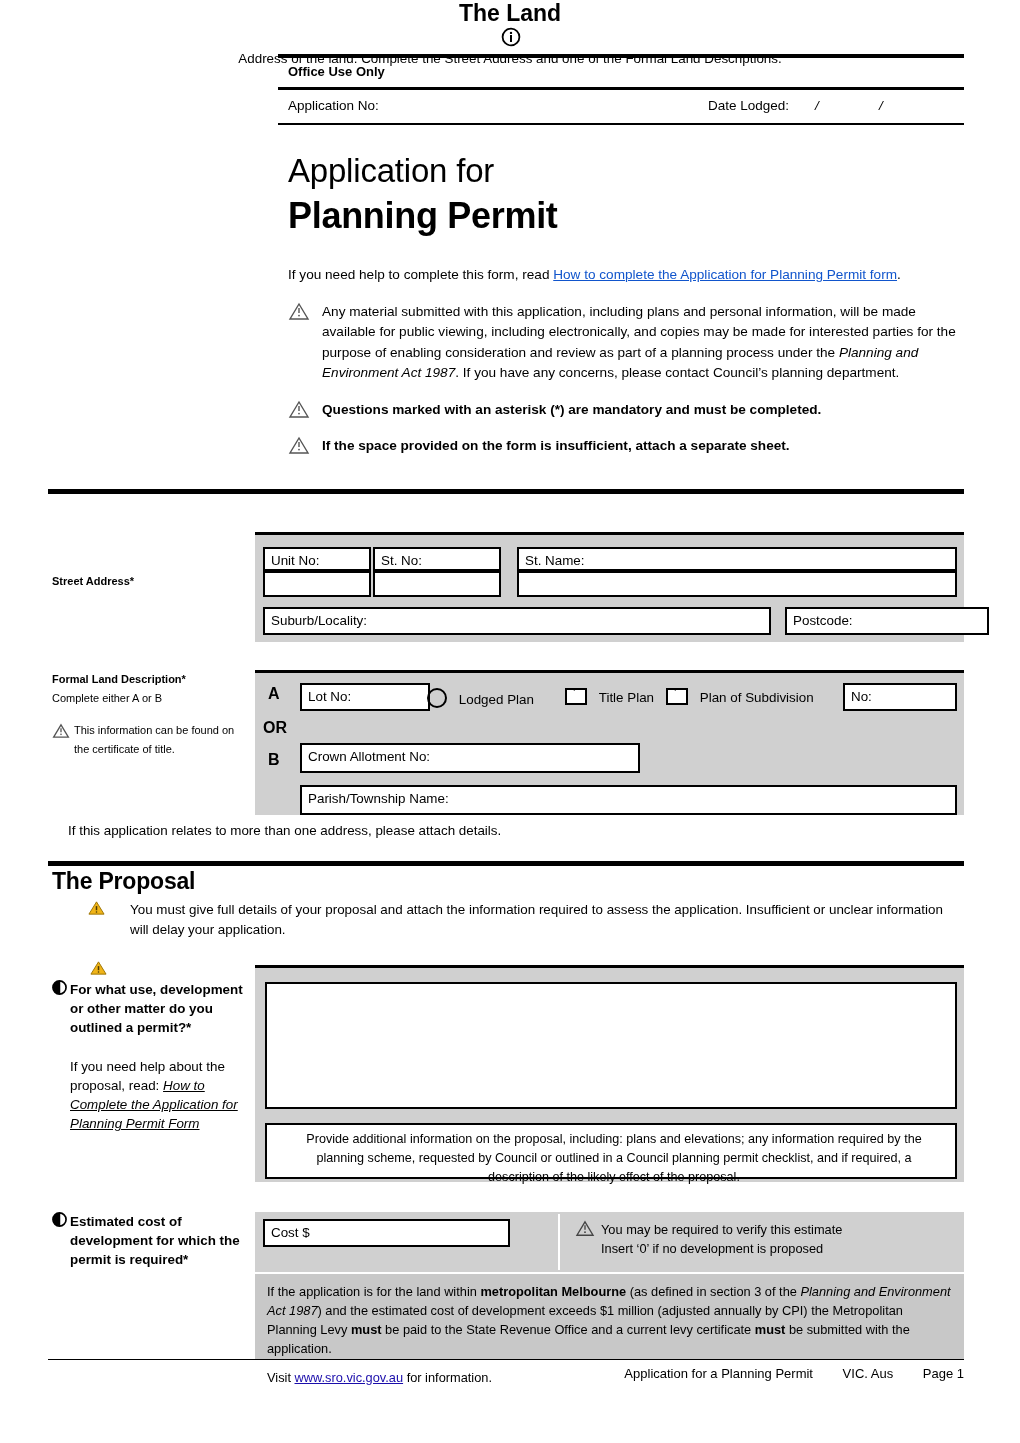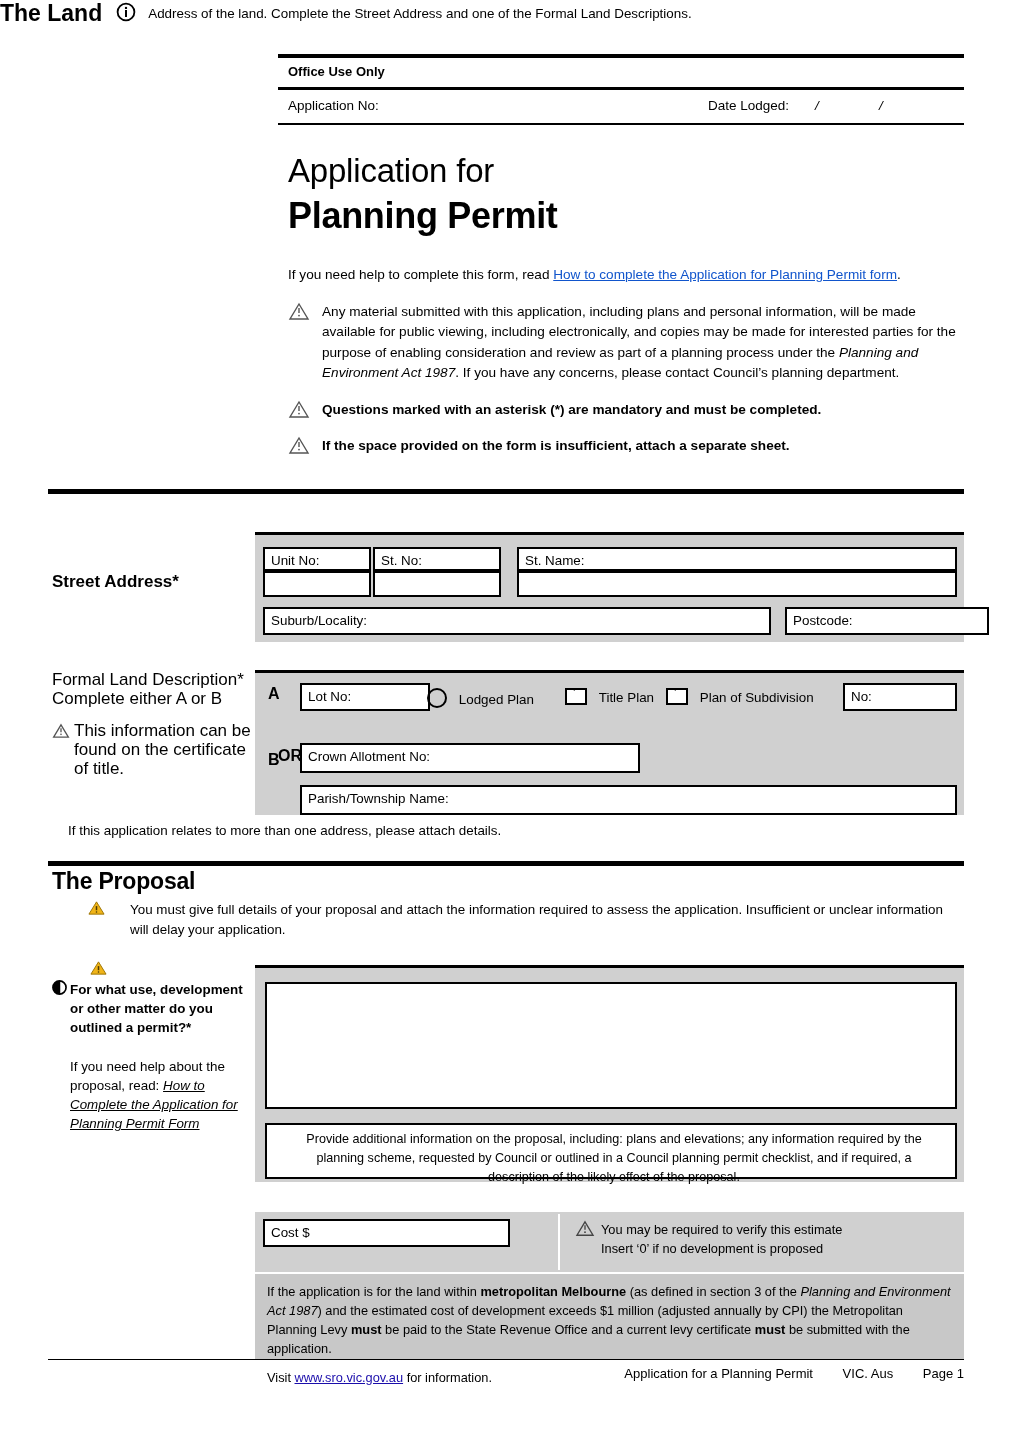--- a/index.html
+++ b/index.html
@@ -42,30 +42,30 @@
   .mt-c { margin-top:16px; }
   em { font-style:italic; }
 
   .tri-gray svg { display:block; }
   .tri-yellow svg { display:block; }
 
   
   .sec-rule { position:absolute; left:48px; width:916px; border-top:5px solid #000; }
   .sec-head { position:absolute; font-size:23px; font-weight:bold; letter-spacing:-0.2px; }
 
-  .land-head { left:52px; top:515px; display:flex; align-items:center; }
+  .land-head { left:52px; top:515px; display:flex; align-items:center;flex-direction:column; }
   .land-head .hd { font-size:23px; font-weight:bold; }
   .land-head .ico { margin:0 12px 0 14px; }
   .land-head .sub { font-size:13.4px; font-weight:normal; letter-spacing:0; }
 
   
   .gbox { position:absolute; background:#d0d0d0; border-top:3px solid #000; }
   .cell { background:#fff; border:2.5px solid #000; font-size:13.4px; padding:4px 6px; position:absolute; }
 
-  .sidelabel { position:absolute; font-size:17px; line-height:19px; }
+  .sidelabel { position:absolute; font-size:11px; line-height:19px; }
 
   .abox { position:absolute; font-size:16px; font-weight:bold; }
 
   .ellipse { width:20px; height:20px; border:2.5px solid #000; border-radius:50%; display:inline-block; vertical-align:-4px; }
   .sqbox { width:22px; height:17px; border:2.5px solid #000; display:inline-block; vertical-align:-3px; position:relative; background:#fff;}
   .sqbox:after{ content:"'"; position:absolute; left:6px; top:-5px; font-size:13px; }
 
   .plainline { position:absolute; font-size:13.4px; }
 
   
@@ -174,37 +174,37 @@
     <div class="cell" style="left:262px; top:12px; width:440px; height:24px;">St. Name:</div>
     <div class="cell" style="left:262px; top:36px; width:440px; height:26px;"></div>
 
     <div class="cell" style="left:8px; top:72px; width:508px; height:28px;">Suburb/Locality:</div>
     <div class="cell" style="left:530px; top:72px; width:204px; height:28px;">Postcode:</div>
   </div>
 
   <div class="sidelabel" style="left:52px; top:572px; width:190px; font-weight:bold;">Street Address*</div>
 
   <div class="sidelabel" style="left:52px; top:670px; width:200px;">
-    <div style="font-weight:normal;">Formal Land Description*</div>
+    <div style="font-weight:bold;">Formal Land Description*</div>
     <div>Complete either A or B</div>
     <div style="display:flex; margin-top:13px;">
       <div style="flex:0 0 22px; padding-top:2px;">
         <svg width="18" height="16" viewBox="0 0 22 19">
             <polygon points="11,2 20,17 2,17" fill="none" stroke="#555" stroke-width="1.6"></polygon>
             <line x1="11" y1="6" x2="11" y2="11" stroke="#555" stroke-width="1.6"></line>
             <circle cx="11" cy="13.6" r="1" fill="#555"></circle>
           </svg>
       </div>
       <div style="flex:1">This information can be found on the certificate of title.</div>
     </div>
   </div>
 
   <div class="gbox" style="left:255px; top:670px; width:709px; height:145px;">
     <div class="abox" style="left:13px; top:12px;">A</div>
-    <div class="abox" style="left:23px; top:46px;margin-top:28px;">OR</div>
+    <div class="abox" style="left:8px; top:46px;">OR</div>
     <div class="abox" style="left:13px; top:78px;">B</div>
 
     <div class="cell" style="left:45px; top:10px; width:130px; height:28px;">Lot No:</div>
 
     <div style="position:absolute; left:172px; top:15px; font-size:13.4px;">
       <span class="ellipse"></span>
       <span style="margin-left:8px;">Lodged Plan</span>
     </div>
 
     <div style="position:absolute; left:310px; top:15px; font-size:13.4px;">
@@ -267,20 +267,36 @@
     </div>
   </div>
 
   <div class="gbox" style="left:255px; top:965px; width:709px; height:217px;">
     <div class="bigbox" style="left:10px; top:14px; width:692px; height:127px;"></div>
     <div class="infobox" style="left:10px; top:155px; width:692px; height:56px;">
       <span>Provide additional information on the proposal, including: plans and elevations; any information required by the planning scheme, requested by Council or outlined in a Council planning permit checklist, and if required, a description of the likely effect of the proposal.</span>
     </div>
   </div>
 
+  <div class="q-label" style="left:52px; top:1212px; width:205px;">
+    <div class="qrow">
+      <div class="bullet">
+        <svg width="15" height="15" viewBox="0 0 16 16">
+            <circle cx="8" cy="8" r="7" fill="none" stroke="#000" stroke-width="1.8"></circle>
+            <path d="M8 1 A7 7 0 0 0 8 15 Z" fill="#000"></path>
+            <rect x="7.2" y="1" width="1.6" height="14" fill="#000"></rect>
+          </svg>
+      </div>
+      <div class="qt">
+        <span>Estimated cost of</span><br>
+        <span>development for which the</span><br>
+        <span>permit is required*</span>
+      </div>
+    </div>
+  </div>
 
   <div class="gbox" style="left:255px; top:1212px; width:709px; height:60px; border-top:none;">
     <div class="cell" style="left:8px; top:7px; width:247px; height:28px;">Cost $</div>
     <div style="position:absolute; left:320px; top:8px; width:380px; display:flex; font-size:12.8px; line-height:19px;">
       <div style="flex:0 0 26px;">
         <svg width="20" height="17" viewBox="0 0 22 19">
             <polygon points="11,2 20,17 2,17" fill="none" stroke="#444" stroke-width="1.5"></polygon>
             <line x1="11" y1="6" x2="11" y2="11" stroke="#444" stroke-width="1.5"></line>
             <circle cx="11" cy="13.6" r="1" fill="#444"></circle>
           </svg>

